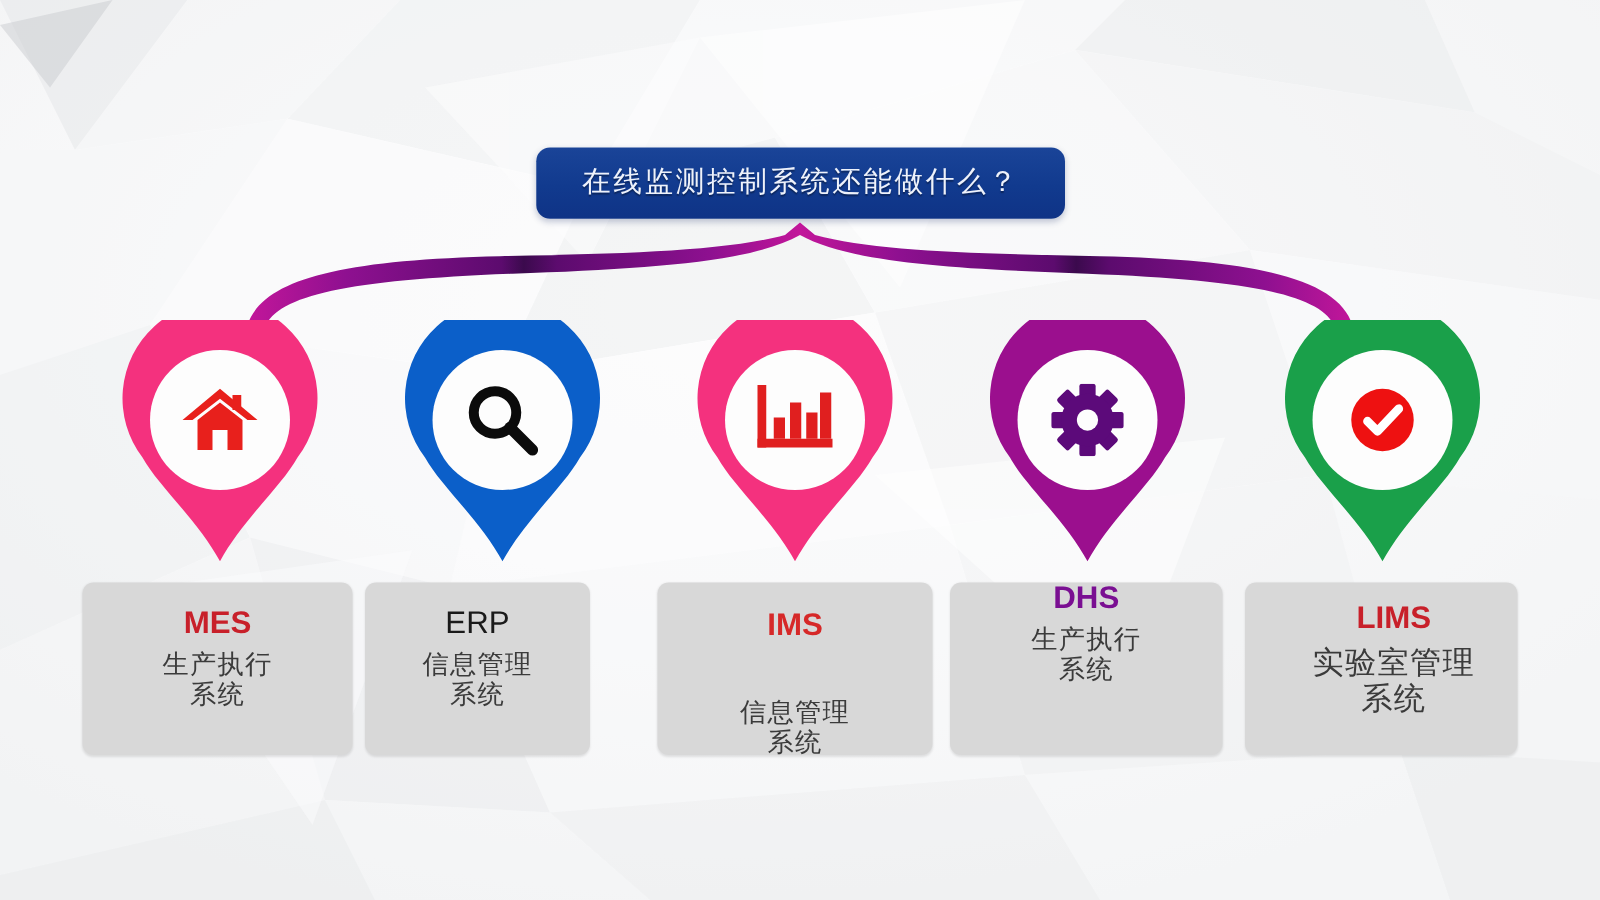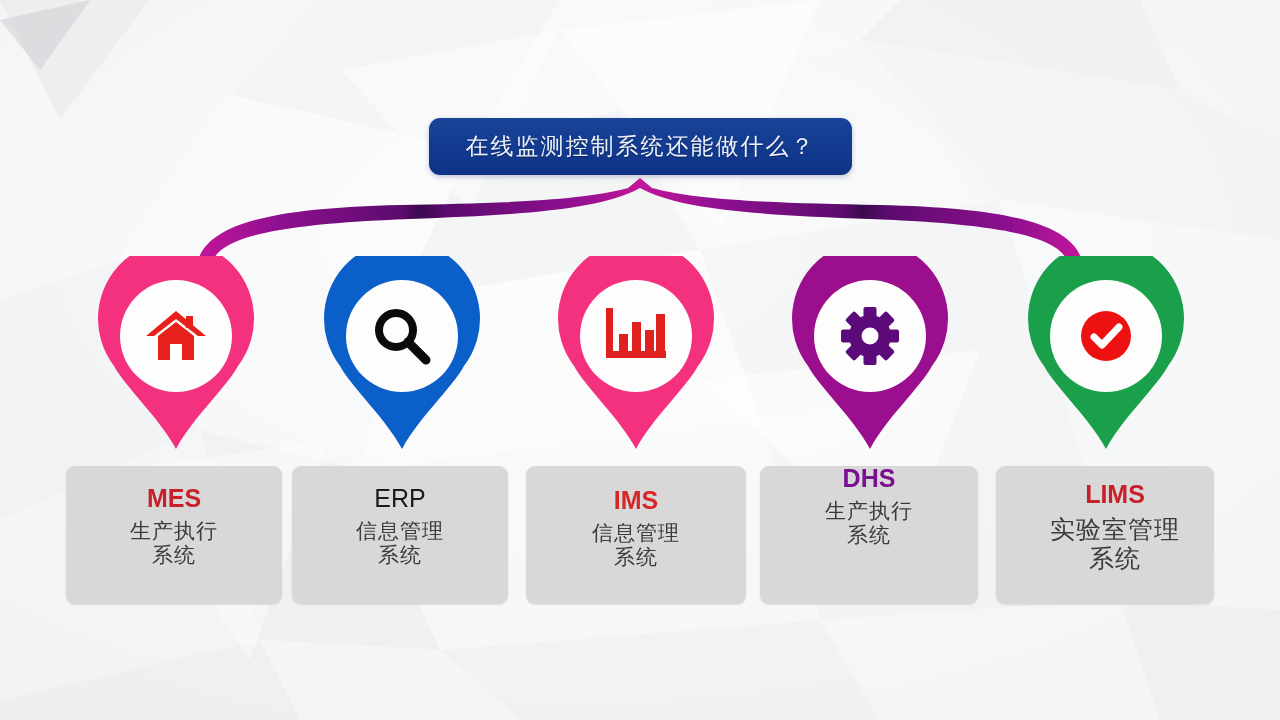--- a/index.html
+++ b/index.html
@@ -240,27 +240,27 @@
       </div>
     </div>
   </div>
 
   <div class="card" style="left:66px;top:466px;width:216px;height:138px;padding-top:20px;">
     <div class="abbr" style="color:#c8202a;">MES</div>
     <div class="cn" style="margin-top:8px;">生产执行
 系统</div>
   </div>
 
-  <div class="card" style="left:292px;top:466px;width:216px;height:138px;padding-top:20px;">
+  <div class="card" style="left:292px;top:466px;width:180px;height:138px;padding-top:20px;">
     <div class="abbr" style="color:#1a1a1a;font-weight:normal;">ERP</div>
     <div class="cn" style="margin-top:8px;">信息管理
 系统</div>
   </div>
 
-  <div class="card" style="left:526px;top:466px;width:220px;height:138px;padding-top:22px;">
+  <div class="card" style="left:526px;top:466px;width:220px;height:138px;padding-top:22px;gap:37px;">
     <div class="abbr" style="color:#d62828;">IMS</div>
     <div class="cn" style="margin-top:8px;">信息管理
 系统</div>
   </div>
 
   <div class="card" style="left:760px;top:466px;width:218px;height:138px;">
     <div class="abbr" style="color:#7a0f92;">DHS</div>
     <div class="cn" style="margin-top:8px;">生产执行
 系统</div>
   </div>

